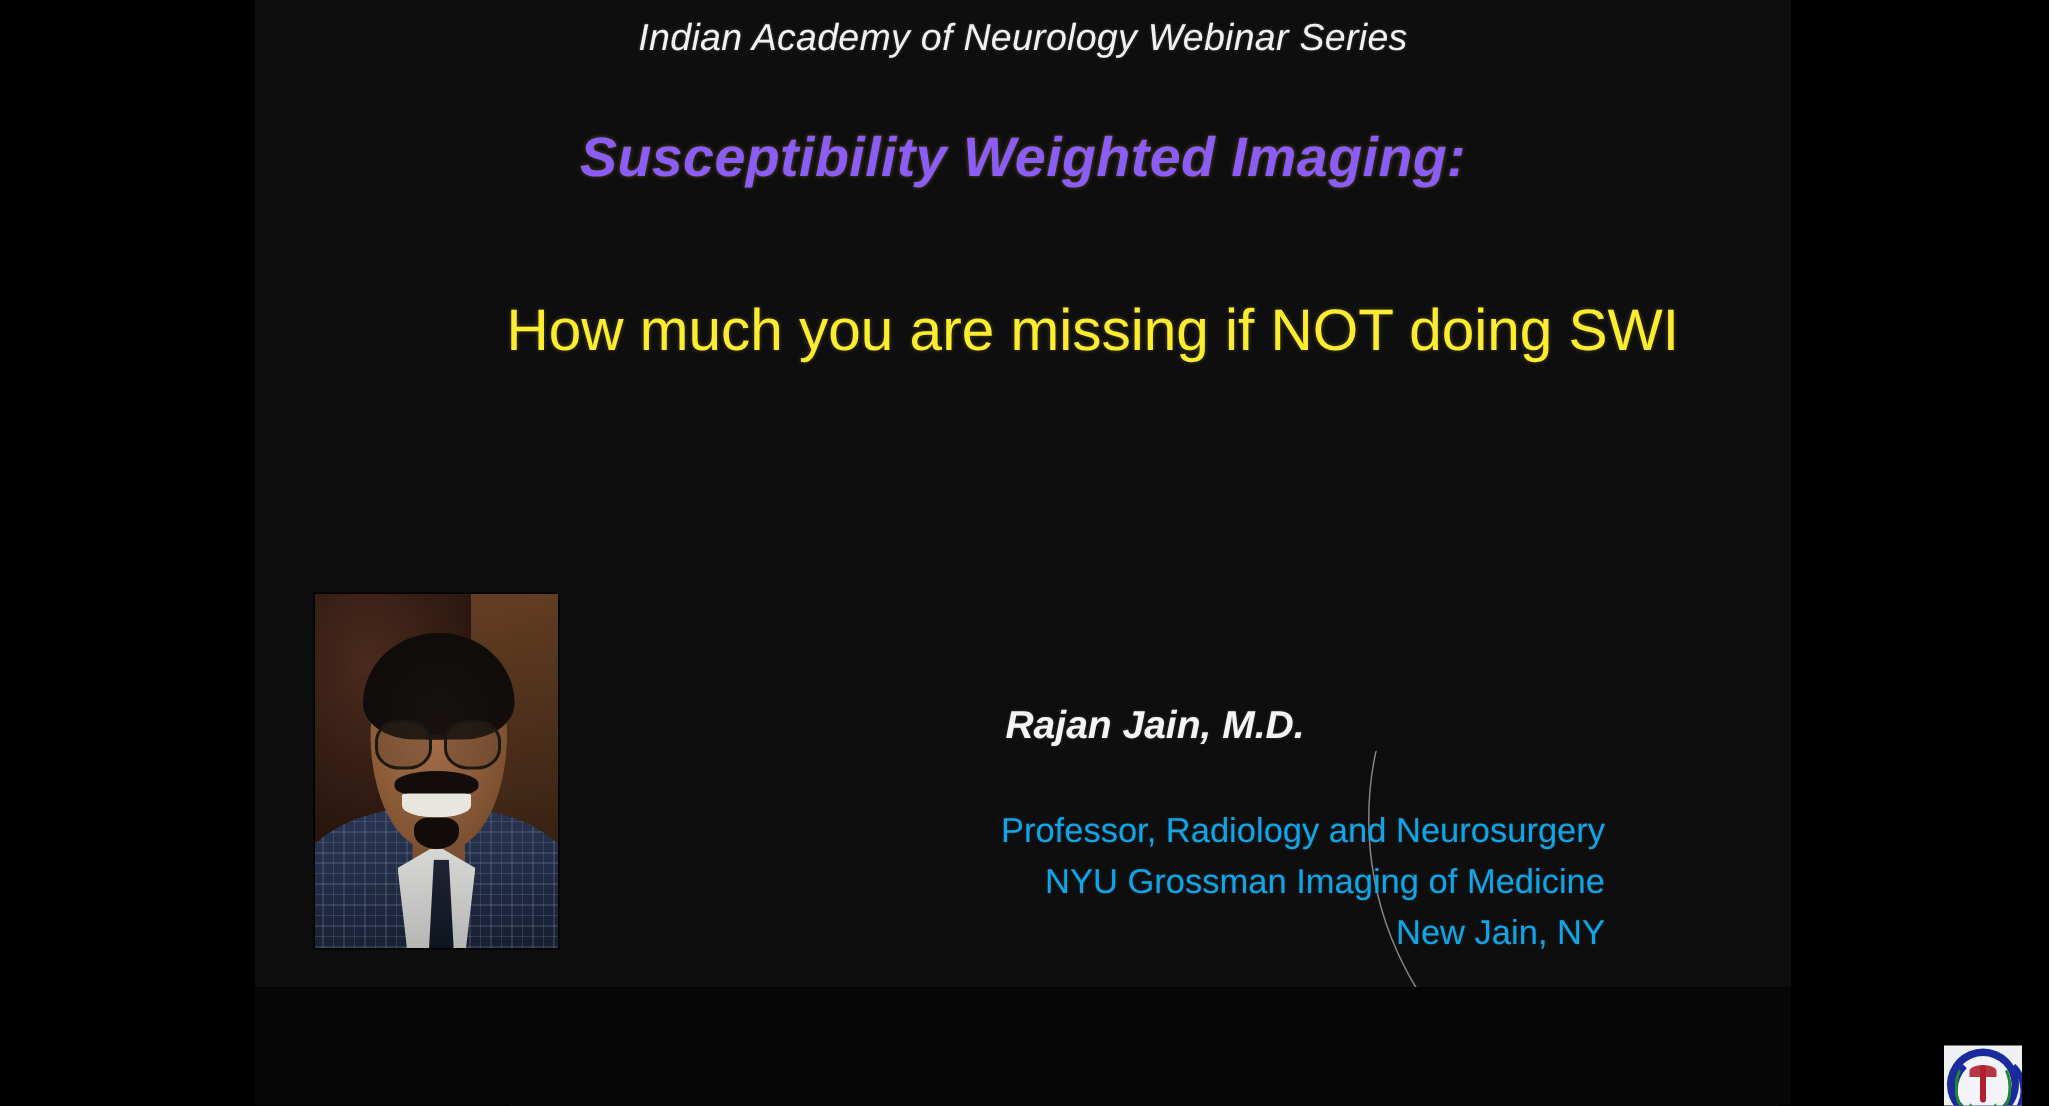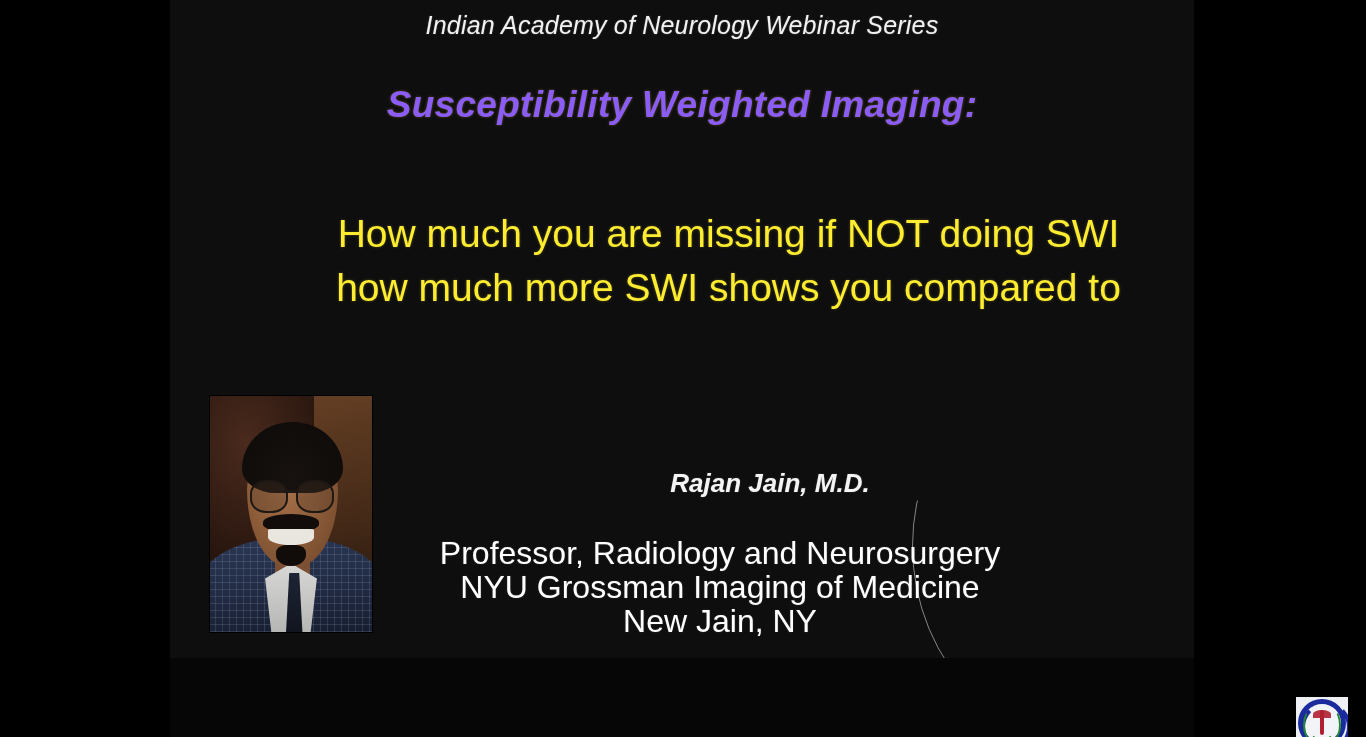--- a/index.html
+++ b/index.html
@@ -94,21 +94,21 @@
     font-weight: bold;
     font-style: italic;
     letter-spacing: 0.3px;
     z-index: 5;
     text-shadow: 0 0 3px rgba(255,220,0,0.30);
   }
 
   #subtitle-block {
     position: absolute;
     left: 0;
-    top: 207px;
+    top: 194px;
     width: 1117px;
     text-align: center;
     color: #fdec2f;
     font-size: 39px;
     font-weight: normal;
     line-height: 54px;
     z-index: 5;
     text-shadow: 0 0 3px rgba(253,236,47,0.28);
   }
   #subtitle-block .line { display: block; white-space: nowrap; }
@@ -125,23 +125,23 @@
     font-style: italic;
     z-index: 5;
     text-shadow: 0 0 2px rgba(255,255,255,0.2);
   }
 
   #affiliation-block {
     position: absolute;
     left: 200px;
     top: 536px;
     width: 700px;
-    text-align: center;
-    color: #ffffff;
-    font-size: 32px;
+    text-align: right;
+    color: #0ea5e9;
+    font-size: 23px;
     font-weight: normal;
     line-height: 34px;
     z-index: 5;
     text-shadow: 0 0 2px rgba(255,255,255,0.15);
   }
   #affiliation-block .line { display: block; }
 
   
   #presenter-photo {
     position: absolute;
@@ -303,21 +303,20 @@
   <div id="slide">
 
     <div id="deco-arc"></div>
 
     <div id="webinar-series">Indian Academy of Neurology Webinar Series</div>
 
     <div id="slide-title">Susceptibility Weighted Imaging:</div>
 
     <div id="subtitle-block">
       <span class="line">How much you are missing if NOT doing SWI</span>
-      <span class="line">how much more SWI shows you compared to</span>
     </div>
 
     <div id="presenter-photo">
       <div class="ph-bg"></div>
       <div class="ph-bg2"></div>
       <div class="ph-suit"></div>
       <div class="ph-suit-check"></div>
       <div class="ph-neck"></div>
       <div class="ph-shirt"></div>
       <div class="ph-tie"></div>

